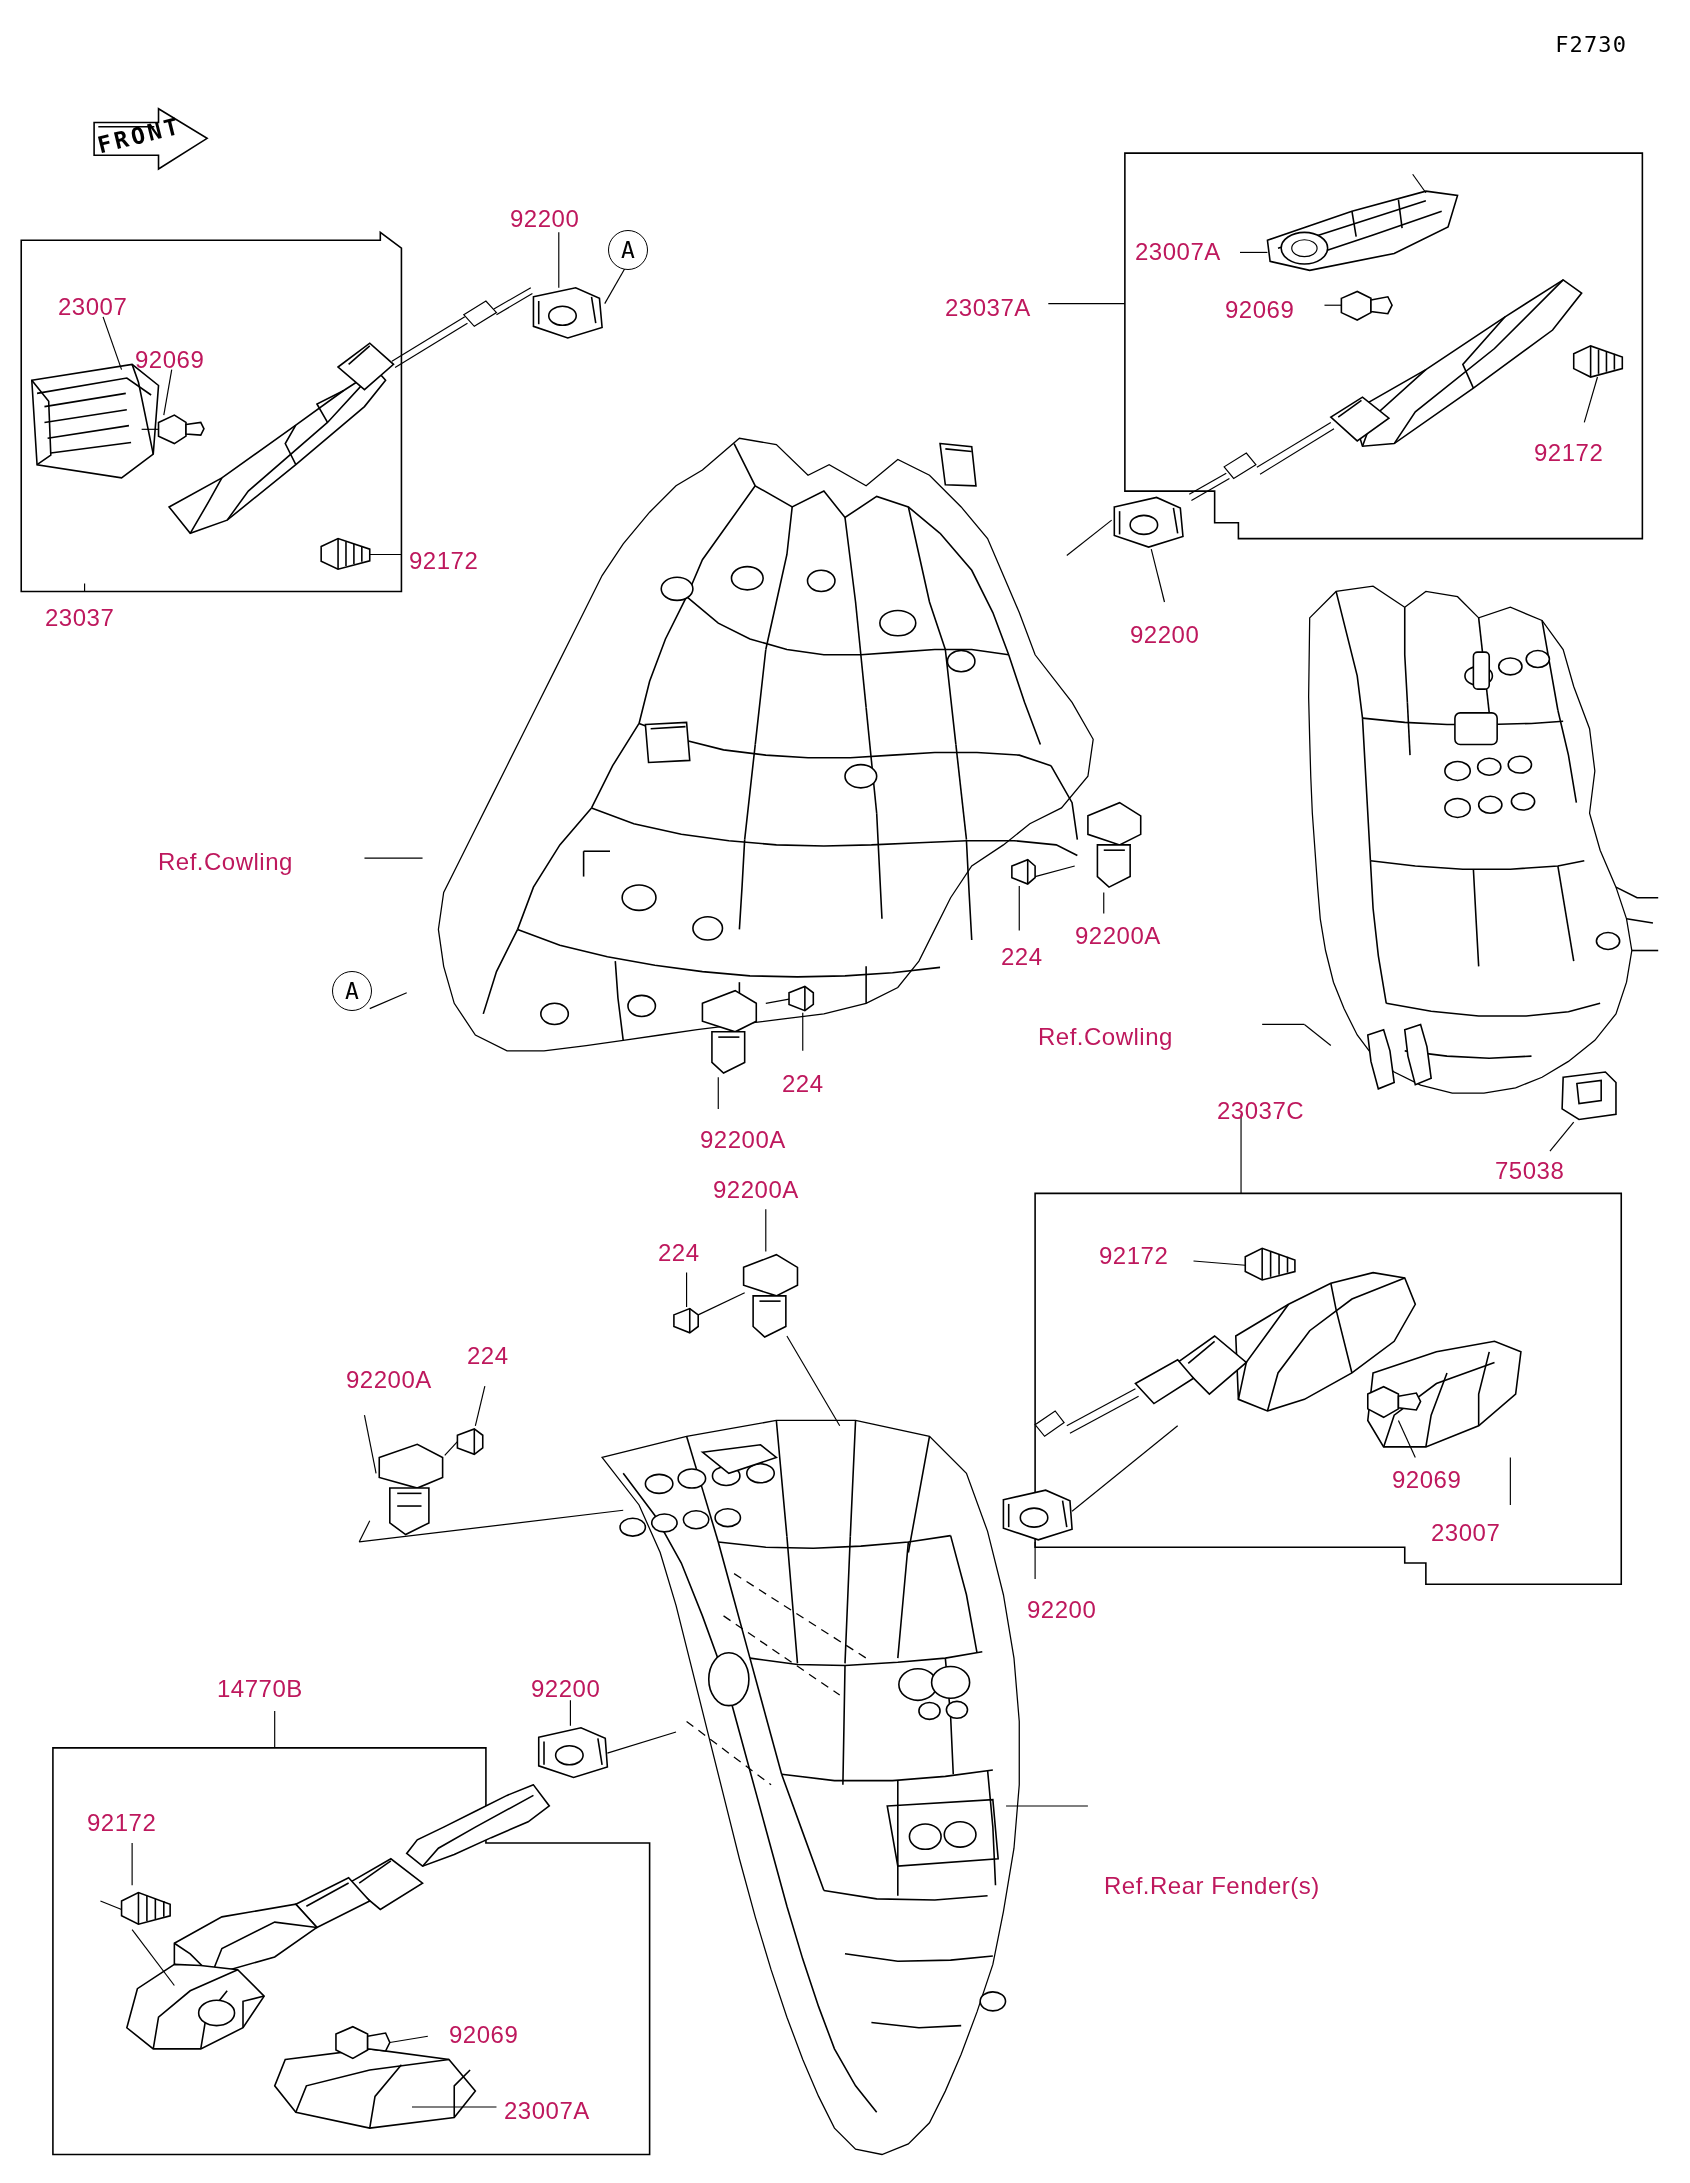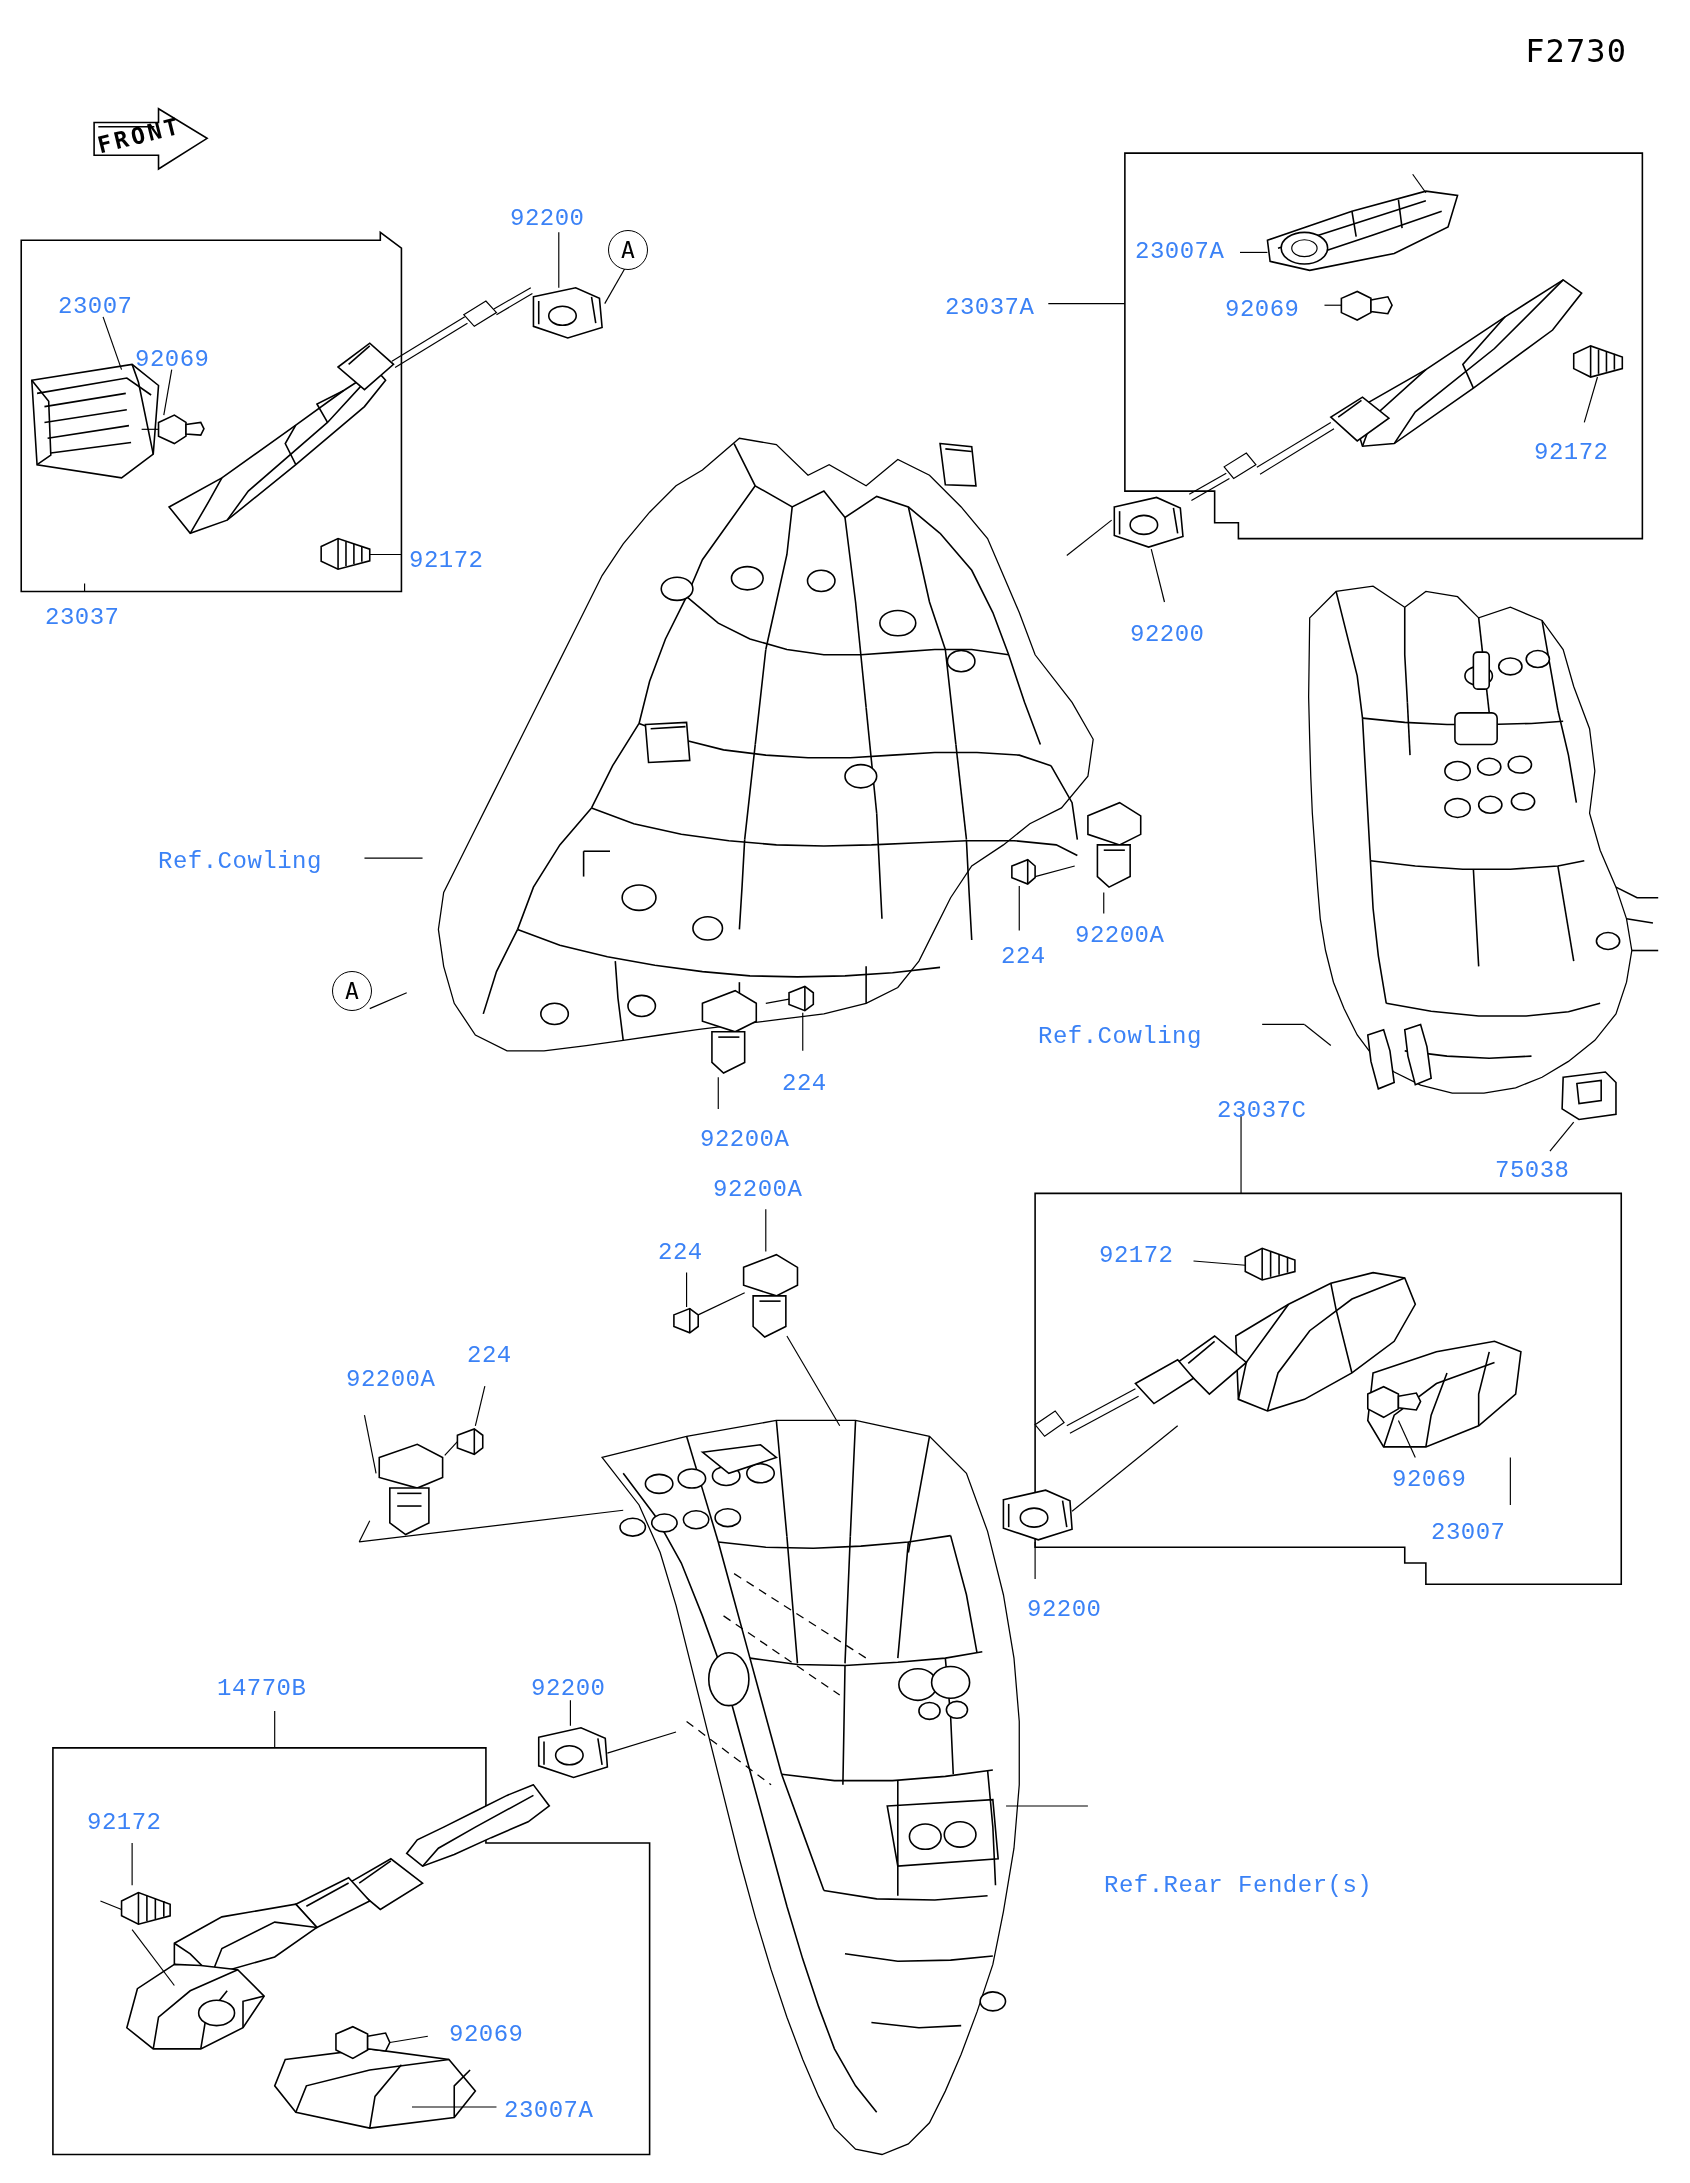--- a/index.html
+++ b/index.html
@@ -16,32 +16,32 @@
     overflow: hidden;
   }
   #diagram-root {
     position: absolute;
     left: 0; top: 0;
     width: 1690px;
     height: 2183px;
   }
   .label {
     position: absolute;
-    font-family: Liberation Mono, monospace;
+    font-family: Liberation Sans, sans-serif;
     font-size: 24px;
     letter-spacing: 0.5px;
-    color: #3b82f6;
+    color: #be185d;
     white-space: nowrap;
     line-height: 1;
   }
   .sheet-code {
     position: absolute;
     right: 63px;
     top: 32px;
-    font-size: 32px;
+    font-size: 22px;
     letter-spacing: 1.1px;
   }
   .front-arrow {
     position: absolute;
     left: 79px;
     top: 108px;
     width: 132px;
     height: 85px;
   }
   .front-arrow .front-text {

